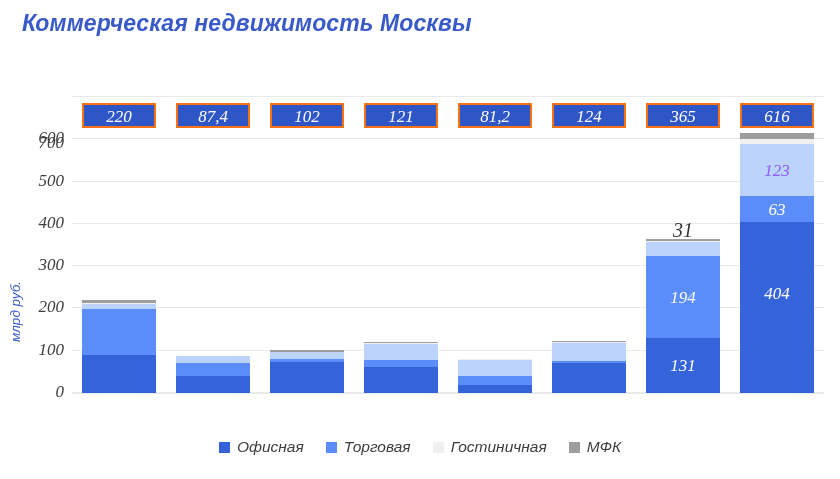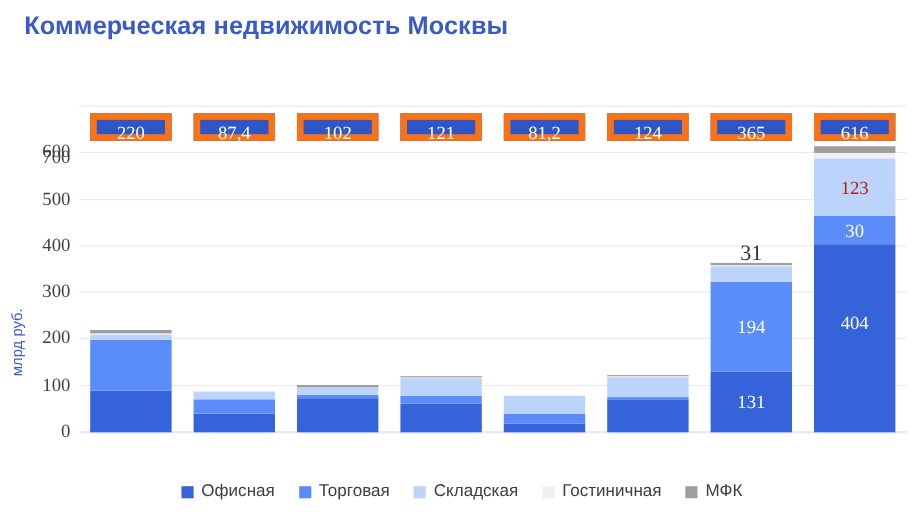--- a/index.html
+++ b/index.html
@@ -13,20 +13,21 @@
     font-family: "Liberation Sans", sans-serif;
     overflow: hidden;
     position: relative;
   }
   #page {
     position: absolute;
     left: 0; top: 0;
     width: 840px;
     height: 431px;
     background: #ffffff;
+    font-style: italic;
   }
   
   .title {
     position: absolute;
     left: 22px;
     top: 10px;
     font-size: 23px;
     font-weight: bold;
     color: #3a5bc7;
     letter-spacing: 0.1px;
@@ -106,40 +107,40 @@
     position: absolute;
     left: 0;
     width: 74px;
     text-align: center;
     font-family: "Liberation Serif", serif;
     font-size: 17px;
     color: #ffffff;
     line-height: 1;
   }
   .seg-label.dark {
-    color: #b91c1c;
+    color: #8b5cf6;
   }
   .seg-label-above {
     position: absolute;
     left: 0;
     width: 74px;
     text-align: center;
     font-family: "Liberation Serif", serif;
     font-size: 20px;
     color: #333333;
     line-height: 1;
   }
   
   .total-badge {
     position: absolute;
     width: 74px;
     height: 25px;
     top: 7px;
     background: #2f56c7;
-    border: 6px solid #f97316;
+    border: 2px solid #f97316;
     box-sizing: border-box;
     color: #ffffff;
     font-family: "Liberation Serif", serif;
     font-size: 17px;
     line-height: 23px;
     text-align: center;
   }
   
   #legend {
     position: absolute;
@@ -259,21 +260,21 @@
             <div class="seg-label-above" style="bottom: 152.537px;">31</div>
             <div class="seg" title="Гостиничная" style="height: 1.26857px; bottom: 150.537px; background: rgb(240, 240, 240);"></div>
             <div class="seg" title="МФК" style="height: 2.53714px; bottom: 151.806px; background: rgb(158, 158, 158);"></div>
           </div>
         </div>
         <div class="bar-col" style="left: 668px; height: 296px;">
           <div class="bar-stack">
             <div class="seg" title="Офисная" style="height: 170.834px; bottom: 0px; background: rgb(53, 99, 217);"></div>
             <div class="seg-label" style="bottom: 91px;">404</div>
             <div class="seg" title="Торговая" style="height: 26.64px; bottom: 170.834px; background: rgb(90, 141, 250);"></div>
-            <div class="seg-label" style="bottom: 175.154px;">30</div>
+            <div class="seg-label" style="bottom: 175.154px;">63</div>
             <div class="seg" title="Складская" style="height: 52.0114px; bottom: 197.474px; background: rgb(188, 211, 252);"></div>
             <div class="seg-label dark" style="bottom: 214.48px;">123</div>
             <div class="seg" title="Гостиничная" style="height: 4.22857px; bottom: 249.486px; background: rgb(240, 240, 240);"></div>
             <div class="seg" title="МФК" style="height: 6.76571px; bottom: 253.714px; background: rgb(158, 158, 158);"></div>
             <div class="seg-label-above" style="bottom: 262.48px;">16</div>
           </div>
         </div>
       </div>
     <div id="badges">
         <div class="total-badge" style="left: 10px;">220</div>
@@ -291,24 +292,20 @@
   <div id="legend">
       <div class="legend-item">
         <span class="legend-swatch" style="background: rgb(53, 99, 217);"></span>
         <span class="legend-label">Офисная</span>
       </div>
       <div class="legend-item">
         <span class="legend-swatch" style="background: rgb(90, 141, 250);"></span>
         <span class="legend-label">Торговая</span>
       </div>
       <div class="legend-item">
-        <span class="legend-swatch" style="background: rgb(188, 211, 252);"></span>
-        <span class="legend-label">Складская</span>
-      </div>
-      <div class="legend-item">
         <span class="legend-swatch" style="background: rgb(240, 240, 240);"></span>
         <span class="legend-label">Гостиничная</span>
       </div>
       <div class="legend-item">
         <span class="legend-swatch" style="background: rgb(158, 158, 158);"></span>
         <span class="legend-label">МФК</span>
       </div>
     </div>
 
 </div>

